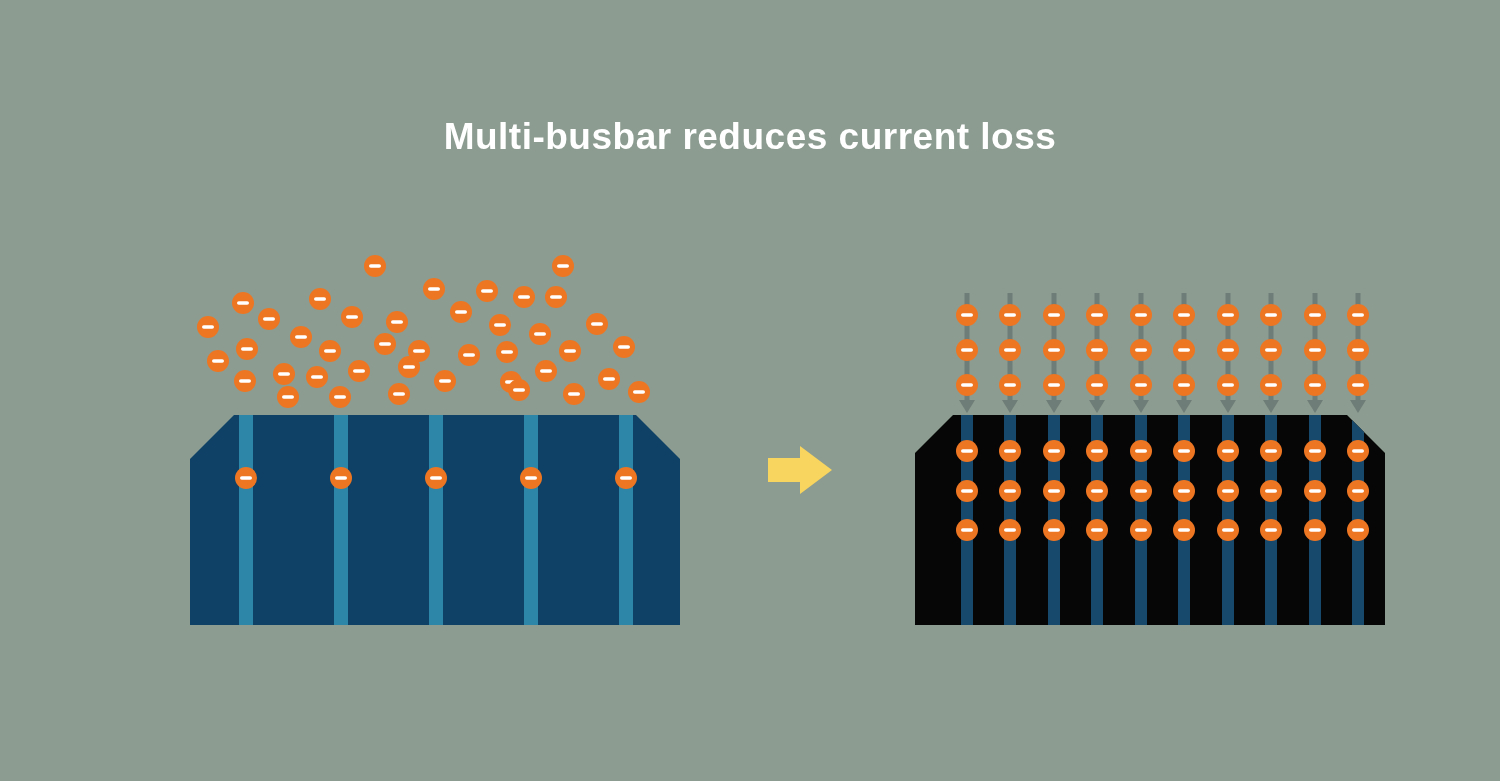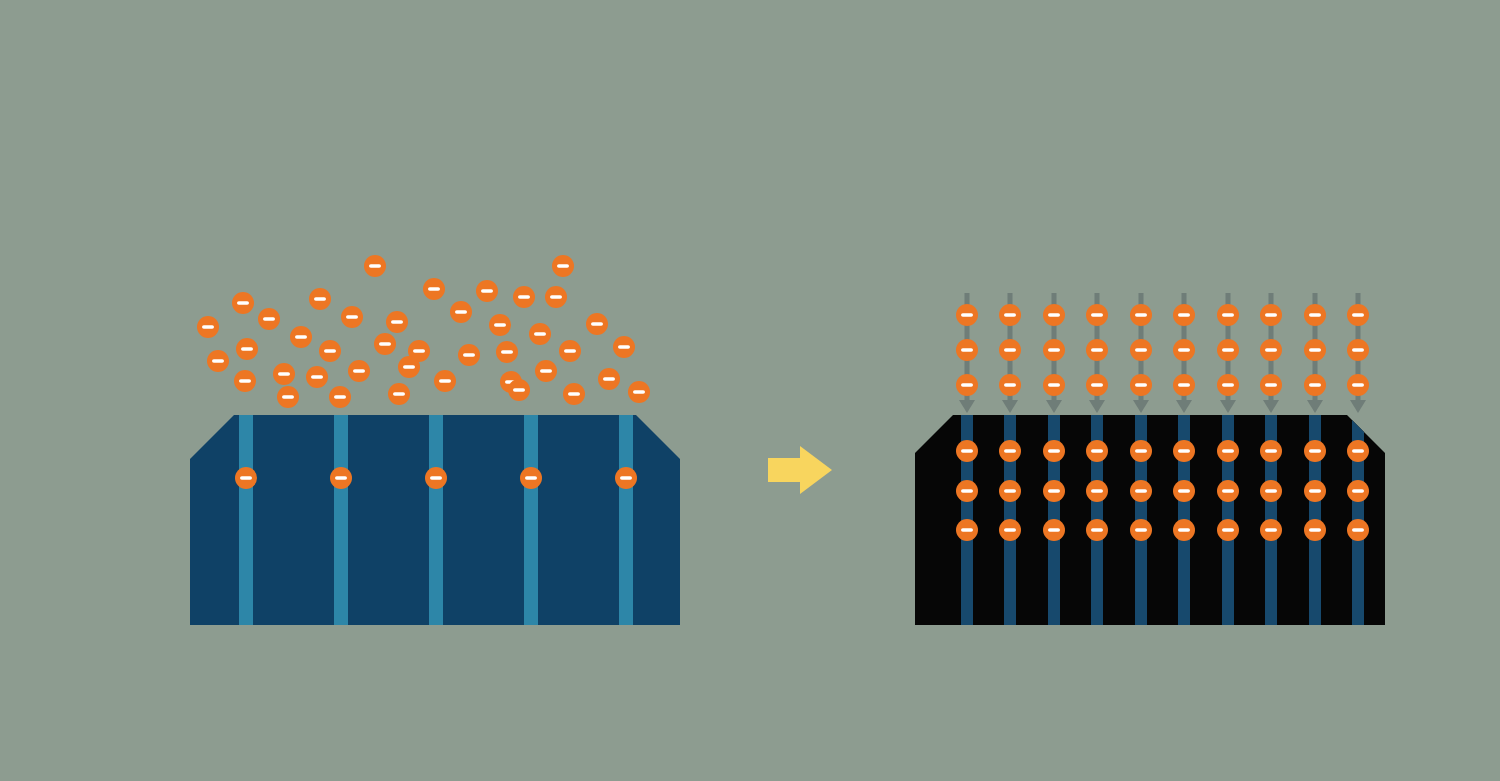--- a/index.html
+++ b/index.html
@@ -23,20 +23,21 @@
   svg.diagram {
     position: absolute;
     left: 0;
     top: 0;
   }
 </style>
 </head>
 <body>
 
 <div class="stage" style="background: rgb(141, 156, 144);">
+  <div class="diagram-title" style="color: rgb(255, 255, 255);">Multi-busbar reduces current loss</div>
   <svg id="diagram-svg" class="diagram" width="1500" height="781" viewBox="0 0 1500 781">
       <defs>
         <clipPath id="left-cell-clip">
           <path d="M 234 415 L 636 415 L 680 459 L 680 625 L 190 625 L 190 459 Z"></path>
         </clipPath>
         <clipPath id="right-cell-clip">
           <path d="M 953 415 L 1347 415 L 1385 453 L 1385 625 L 915 625 L 915 453 Z"></path>
         </clipPath>
       </defs>
       <g>

